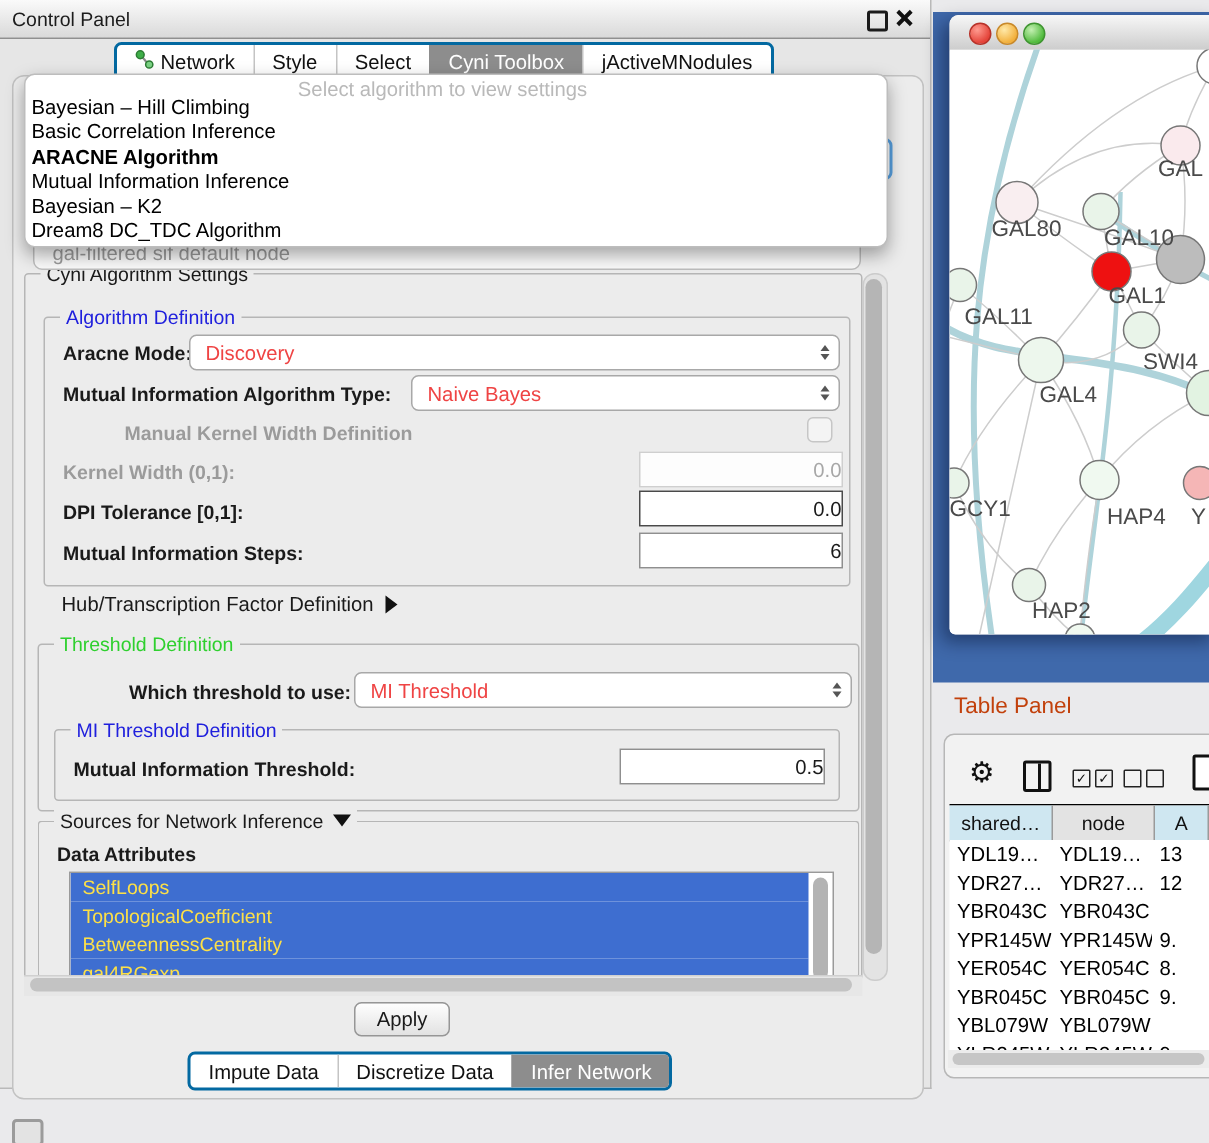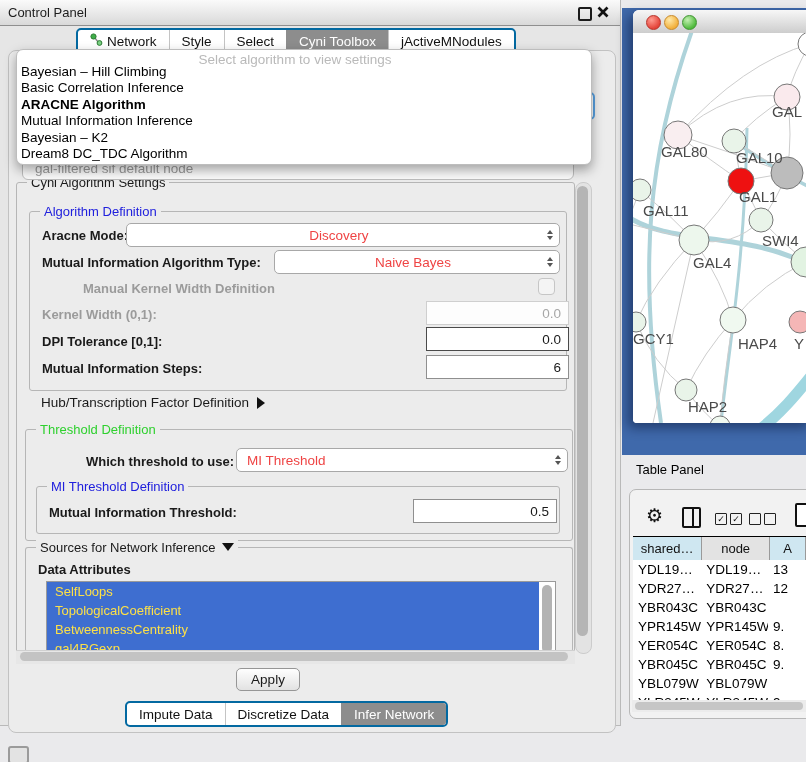--- a/index.html
+++ b/index.html
@@ -51,21 +51,21 @@
   .lbl.dis{color:#9b9b9b;}
   .plain{font-size:13.5px;}
 
   .combo{background:#fff;border:1px solid #a8a8a8;border-radius:5px;display:flex;align-items:center;height:24px;box-sizing:border-box;}
   .combo .ctext{flex:1;padding-left:10px;font-size:13.5px;color:#ef4444;}
   .arrows{width:18px;display:flex;flex-direction:column;align-items:center;gap:2px;}
   .tri-up{width:0;height:0;border-left:3.5px solid transparent;border-right:3.5px solid transparent;border-bottom:4.5px solid #555;}
   .tri-dn{width:0;height:0;border-left:3.5px solid transparent;border-right:3.5px solid transparent;border-top:4.5px solid #555;}
 
   .field{background:#fff;border:1px solid #8f8f8f;height:22px;box-sizing:content-box;
-         display:flex;align-items:center;justify-content:flex-end;padding-right:7px;font-size:13.5px;}
+         display:flex;align-items:center;justify-content:flex-end;font-size:13.5px;}
   .field.dis{background:#fdfdfd;border-color:#cfcfcf;color:#a7a7a7;}
   .field.focus{border:1.5px solid #4a4a4a;}
 
   .cbx{width:15px;height:15px;border:1px solid #c6c6c6;border-radius:4px;background:#f4f4f4;}
 
   .tri-right{display:inline-block;width:0;height:0;border-top:6px solid transparent;border-bottom:6px solid transparent;border-left:8px solid #111;vertical-align:-2px;margin-left:8px;}
   .tri-down-b{display:inline-block;width:0;height:0;border-left:6px solid transparent;border-right:6px solid transparent;border-top:8px solid #111;vertical-align:1px;margin-left:6px;}
 
   .attr-list{background:#fff;border:1px solid #9a9a9a;overflow:hidden;}
   .attr-row{height:19px;line-height:19px;background:#3e6ed0;color:#fde047;padding-left:8px;
@@ -86,21 +86,21 @@
               box-shadow:-5px 5px 12px rgba(0,10,40,.45);overflow:hidden;}
   .net-titlebar{left:0;top:0;width:100%;height:23px;background:linear-gradient(#f7f7f7,#cdcdcd);
                 border-bottom:1px solid #8f8f8f;}
   .tl{position:absolute;top:4.5px;width:13px;height:13px;border-radius:50%;}
   .tl.red{background:radial-gradient(circle at 35% 30%,#ff9b90,#e4443a 70%);border:1px solid #b73229;}
   .tl.yellow{background:radial-gradient(circle at 35% 30%,#ffe9a8,#f2b03c 70%);border:1px solid #c8892a;}
   .tl.green{background:radial-gradient(circle at 35% 30%,#c4f0b2,#51bb3e 70%);border:1px solid #3f9431;}
   .canvas{left:0;top:23px;width:180px;height:390px;background:#fff;}
 
   
-  .tp-title{left:636px;top:462px;font-size:13px;color:#000000;}
+  .tp-title{left:636px;top:462px;font-size:15px;color:#c2410c;}
   .tp-panel{left:629px;top:489px;width:185px;height:228px;background:#f2f2f2;
             border:1px solid #b7b7b7;border-radius:7px 0 0 7px;}
   .gear{font-size:19px;color:#111;line-height:1;}
   .colicon{width:15px;height:17px;border:2px solid #111;border-radius:2px;}
   .colicon div{position:absolute;left:50%;top:0;width:2px;height:100%;background:#111;}
   .mini-cb{width:10px;height:10px;border:1.5px solid #222;border-radius:1px;font-size:9px;line-height:10px;text-align:center;color:#111;}
   .docicon{width:15px;height:20px;border:2px solid #111;border-radius:2px;background:#fff;}
 
   .tbl-header{display:flex;height:23px;border-top:1px solid #000000;border-bottom:1px solid #9a9a9a;}
   .th{display:flex;align-items:center;justify-content:center;font-size:13px;color:#111;
@@ -176,21 +176,21 @@
           <div class="dd-item hl">ARACNE Algorithm</div>
           <div class="dd-item">Mutual Information Inference</div>
           <div class="dd-item">Bayesian – K2</div>
           <div class="dd-item">Dream8 DC_TDC Algorithm</div>
         </div>
     </div>
 
     <div class="abs gbox" style="left:16px;top:182px;width:557px;height:470px;">
       <span class="gtitle dark" style="left:10px;">Cyni Algorithm Settings</span>
 
-      <div class="abs gbox" style="left:12px;top:28px;width:536px;height:178px;text-align:center;">
+      <div class="abs gbox" style="left:12px;top:28px;width:536px;height:178px;">
         <span class="gtitle blue" style="left:10px;background:#ececec;">Algorithm Definition</span>
 
         <div class="abs lbl" style="left:12px;top:16px;">Aracne Mode:</div>
         <div class="abs combo" style="left:96px;top:11px;width:434px;">
           <span class="ctext">Discovery</span>
           <span class="arrows">
               <span class="tri-up"></span>
               <span class="tri-dn"></span>
             </span>
         </div>

